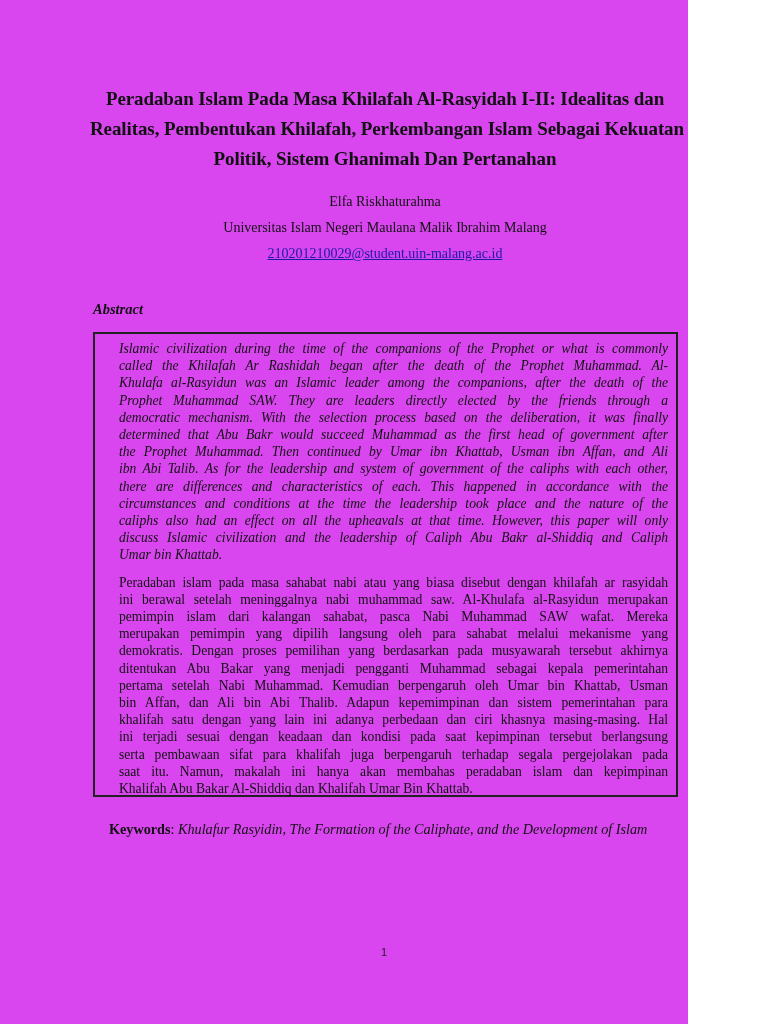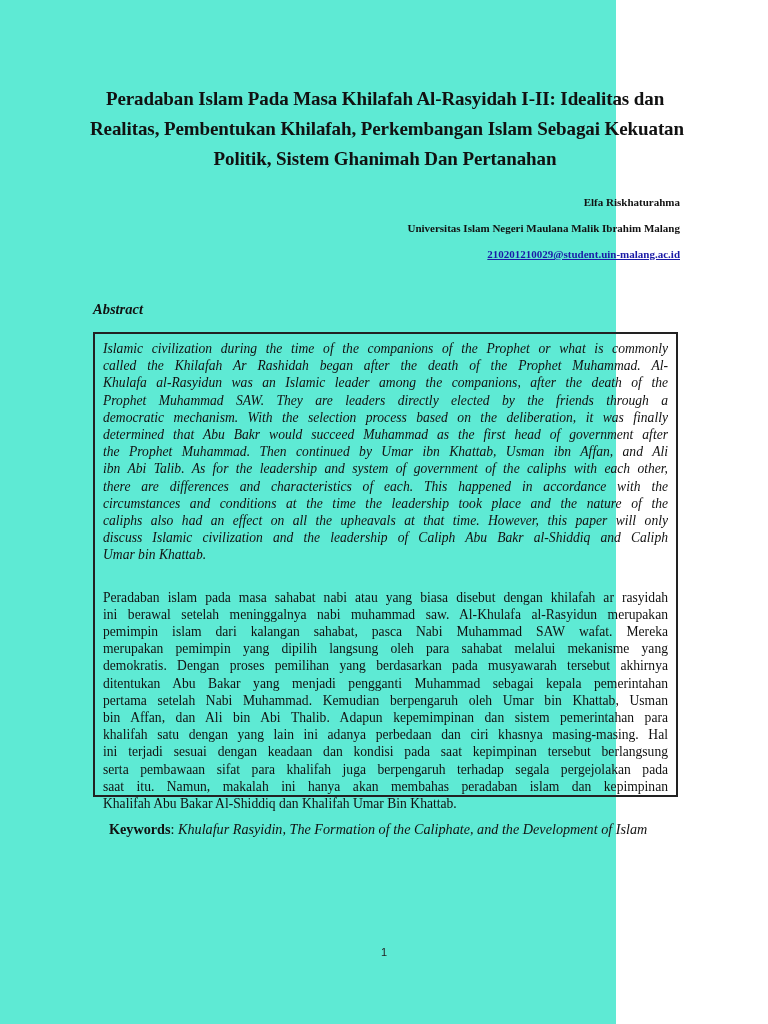--- a/index.html
+++ b/index.html
@@ -11,45 +11,44 @@
       width: 768px;
       height: 1024px;
       position: relative;
       overflow: hidden;
       font-family: "Liberation Serif", "DejaVu Serif", serif;
       color: #111111;
     }
     .page {
       position: absolute;
       left: 0; top: 0;
-      width: 616px;
+      width: 688px;
       height: 1024px;
-      background: #5eead4;
+      background: #d946ef;
     }
     .title {
       position: absolute;
       left: 90px;
       top: 84px;
       width: 590px;
       text-align: center;
       font-weight: bold;
       font-size: 19px;
       line-height: 30px;
       letter-spacing: -0.1px;
     }
     .title .tl { display: block; white-space: nowrap; }
     .author-block {
       position: absolute;
       left: 90px;
       top: 189px;
       width: 590px;
-      text-align: right;
-      font-size: 11px;
+      text-align: center;
+      font-size: 14px;
       line-height: 26px;
-      font-weight: bold;
     }
     .author-block .line { display: block; }
     .email {
       color: #1a1aa6;
       text-decoration: underline;
     }
     .abstract-heading {
       position: absolute;
       left: 93px;
       top: 301px;
@@ -58,21 +57,21 @@
       font-size: 14.5px;
     }
     .abstract-box {
       position: absolute;
       left: 93px;
       top: 332px;
       width: 585px;
       height: 465px;
       border: 2px solid #222222;
       box-sizing: border-box;
-      padding: 6px 8px 0 8px;
+      padding: 6px 8px 0 24px;
     }
     .abs-en {
       font-style: italic;
       font-size: 13.6px;
       line-height: 17.2px;
       text-align: justify;
       margin: 0;
     }
     .abs-en .ln, .abs-id .ln {
       display: block;
@@ -80,21 +79,21 @@
       text-align-last: justify;
       white-space: nowrap;
       overflow: visible;
     }
     .abs-en .ln.last, .abs-id .ln.last {
       text-align-last: left;
     }
     .abs-id {
       font-size: 13.6px;
       line-height: 17.2px;
-      margin: 25px 0 0 0;
+      margin: 10px 0 0 0;
     }
     .keywords {
       position: absolute;
       left: 93px;
       top: 821px;
       font-size: 14.2px;
       white-space: nowrap;
       margin-left: 16px;
     }
     .keywords .kw-label { font-weight: bold; }

